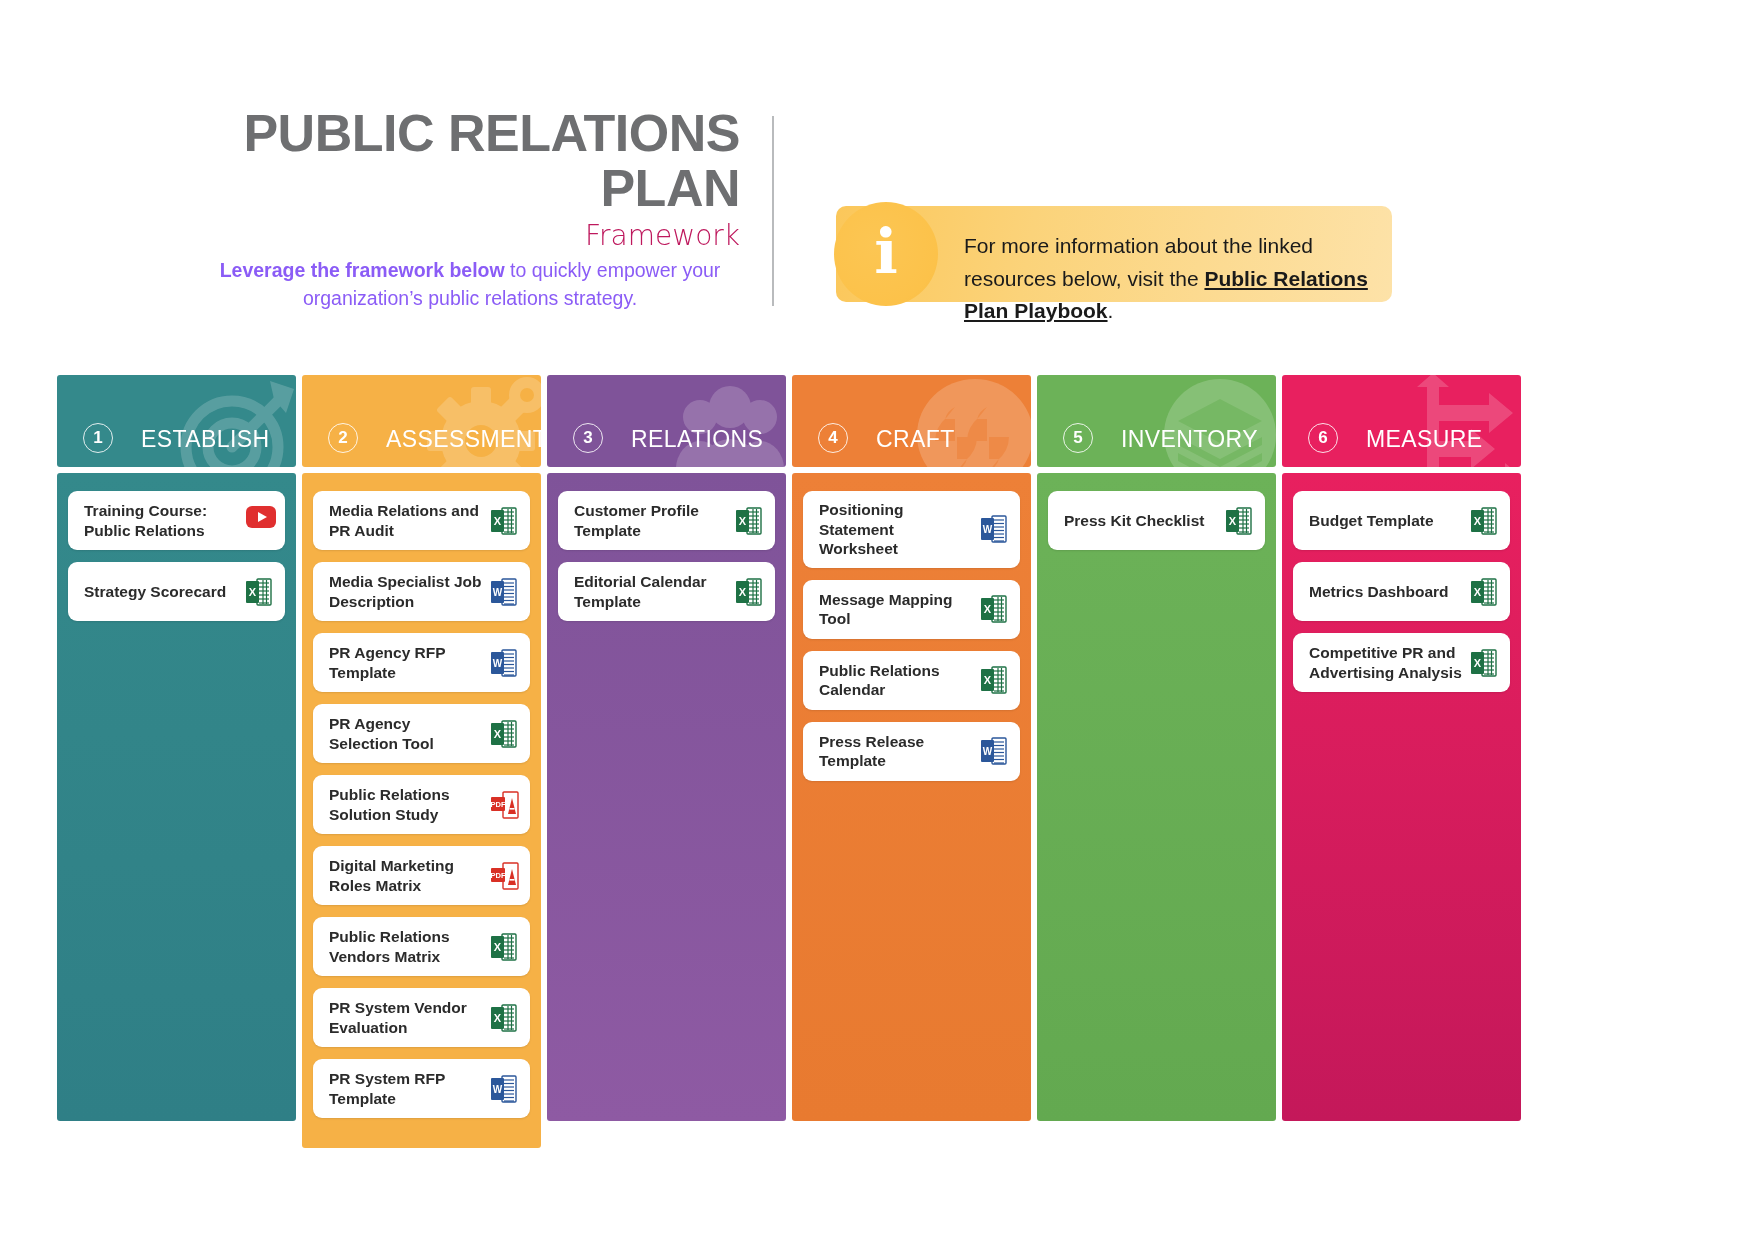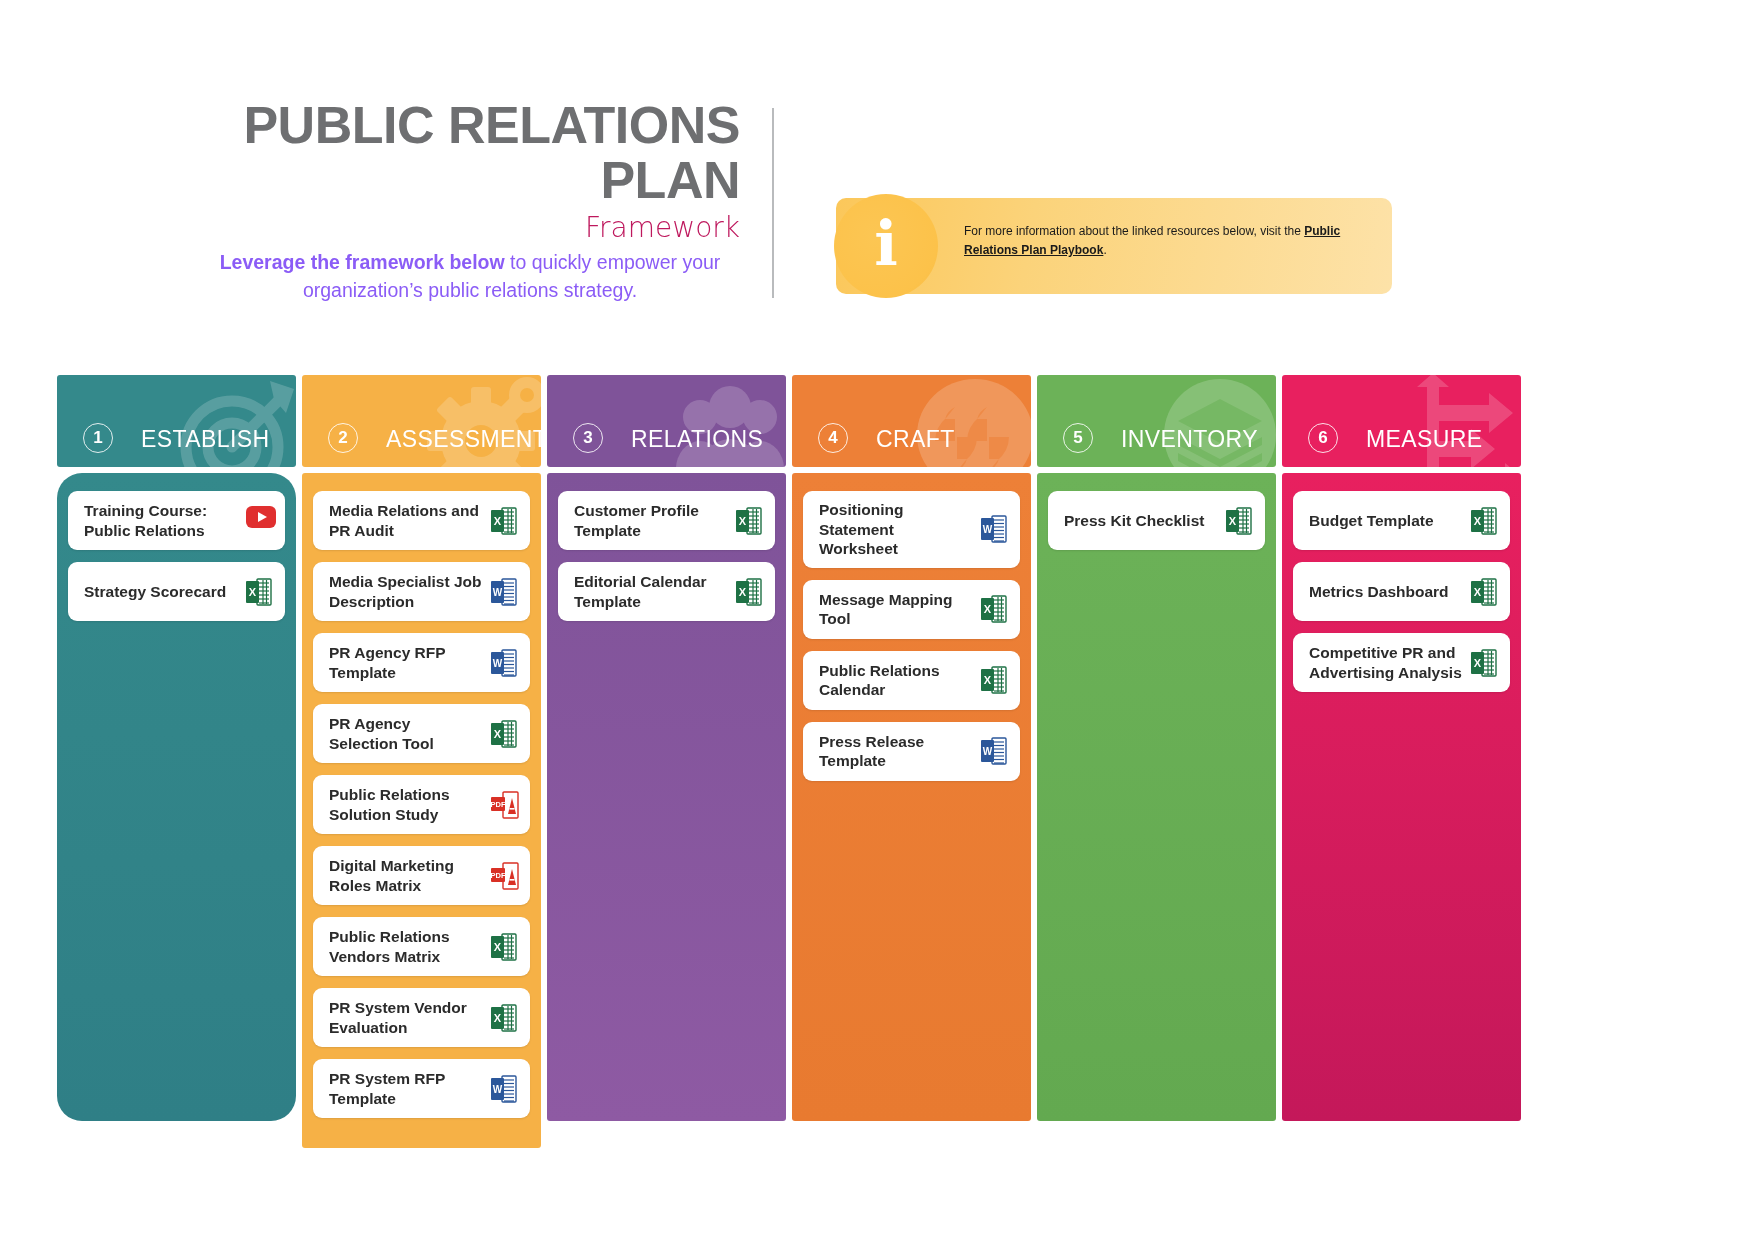--- a/index.html
+++ b/index.html
@@ -5,21 +5,21 @@
   * { box-sizing: border-box; margin: 0; padding: 0; }
   body {
     width: 1754px; height: 1240px;
     background: #ffffff;
     font-family: "Liberation Sans", sans-serif;
     position: relative;
     overflow: hidden;
   }
 
   
-  .header { position: absolute; left: 0; top: 0; width: 1508px; height: 360px; }
+  .header { position: absolute; left: 0; top: 8px; width: 1508px; height: 360px; }
 
   .title-block { position: absolute; left: 140px; top: 98px; width: 600px; text-align: right; }
   .title-main {
     font-size: 52px; font-weight: bold; color: #6e6f71;
     letter-spacing: -0.5px; line-height: 1.05;
     font-family: "Liberation Sans", sans-serif;
   }
   .title-sub {
     font-size: 28px; color: #be185d; font-weight: 300;
     margin-top: 6px; line-height: 1.1;
@@ -53,21 +53,21 @@
   }
   .info-circle {
     position: absolute; left: -2px; top: -4px;
     width: 104px; height: 104px; border-radius: 50%;
     background: radial-gradient(circle at 40% 40%, #fcc653 0%, #fcc24a 70%, #f9bd44 100%);
     display: flex; align-items: center; justify-content: center;
   }
   .info-i { color: #ffffff; font-size: 62px; font-weight: bold; font-family: "DejaVu Serif", serif; line-height: 1; margin-top: -4px;}
   .info-text {
     position: absolute; left: 128px; top: 24px; width: 410px;
-    font-size: 12px; color: #1a1a1a; line-height: 1.55;
+    font-size: 21px; color: #1a1a1a; line-height: 1.55;
   }
   .info-text a { color: #1a1a1a; font-weight: bold; text-decoration: underline; }
 
   
   .grid { position: absolute; left: 57px; top: 375px; display: flex; gap: 6px; }
   .col { width: 239px; position: relative; }
 
   .col-head {
     height: 92px; border-radius: 3px; position: relative; overflow: hidden;
     display: flex; align-items: flex-end; padding: 0 0 14px 26px;
@@ -145,21 +145,21 @@
       <div class="col-head" style="background: rgb(52, 137, 139);">
         <div class="deco"><svg width="140" height="140" viewBox="0 0 140 140">
       <circle cx="62" cy="78" r="46" fill="none" stroke="#ffffff" stroke-width="11"></circle>
       <circle cx="62" cy="78" r="24" fill="none" stroke="#ffffff" stroke-width="11"></circle>
       <path d="M62 78 L112 28" stroke="#ffffff" stroke-width="11" stroke-linecap="round"></path>
       <path d="M100 12 L124 20 L116 44 L104 30 Z" fill="#ffffff"></path>
     </svg></div>
         <div class="badge">1</div>
         <div class="col-title">ESTABLISH</div>
       </div>
-      <div class="col-body" style="background: linear-gradient(rgb(52, 137, 139) 0%, rgb(47, 127, 134) 100%); border-radius: 25px;">
+      <div class="col-body" style="background: linear-gradient(rgb(52, 137, 139) 0%, rgb(47, 127, 134) 100%);">
         <div class="card">
           <div class="card-label">Training Course: Public Relations</div>
           <div class="fi">
             <svg width="30" height="22" viewBox="0 0 30 22">
       <rect x="0" y="0" width="30" height="22" rx="6" fill="#e02f2f"></rect>
       <path d="M12 6 L21 11 L12 16 Z" fill="#ffffff"></path>
     </svg>
           </div>
         </div>
         <div class="card">

